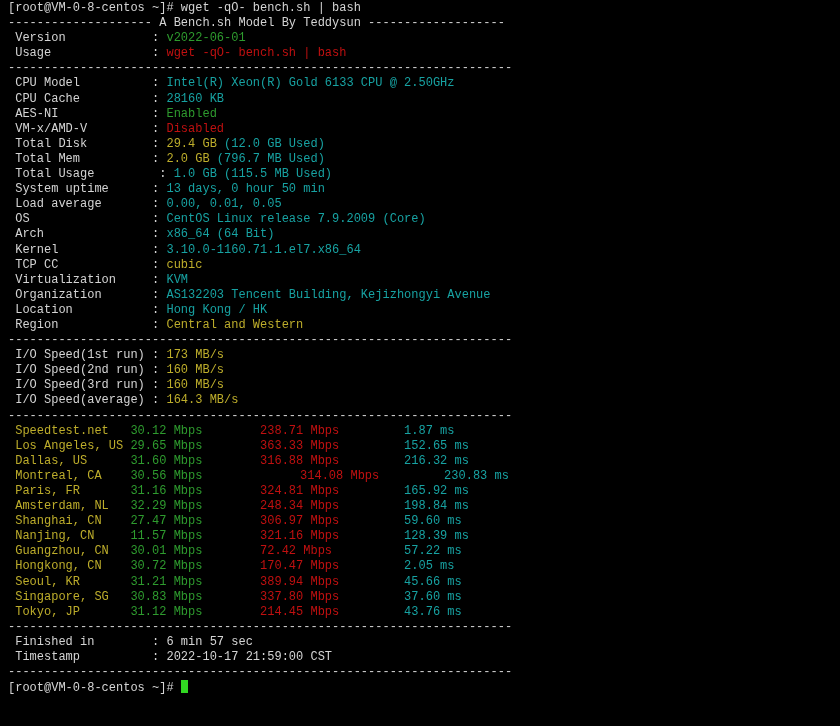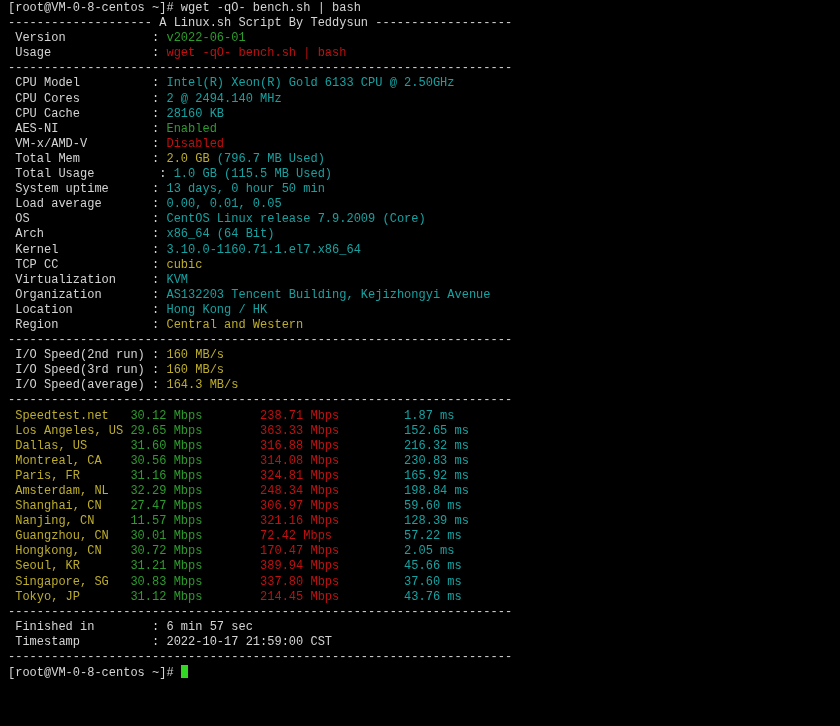--- a/index.html
+++ b/index.html
@@ -30,50 +30,51 @@
     height: 13px;
     vertical-align: -2px;
   }
 </style>
 </head>
 <body>
 
 <div class="terminal">
   <div id="screen">
       <div class="line"><span style="color: rgb(212, 212, 212);">[root@VM-0-8-centos ~]# wget -qO- bench.sh | bash</span></div>
-      <div class="line"><span style="color: rgb(212, 212, 212);">-------------------- A Linux.sh Script By Teddysun -------------------</span></div>
+      <div class="line"><span style="color: rgb(212, 212, 212);">-------------------- A Bench.sh Model By Teddysun -------------------</span></div>
       <div class="line"><span style="color: rgb(212, 212, 212);"> Version            : </span><span style="color: rgb(46, 155, 46);">v2022-06-01</span></div>
       <div class="line"><span style="color: rgb(212, 212, 212);"> Usage              : </span><span style="color: rgb(192, 16, 16);">wget -qO- bench.sh | bash</span></div>
       <div class="line"><span style="color: rgb(212, 212, 212);">----------------------------------------------------------------------</span></div>
       <div class="line"><span style="color: rgb(212, 212, 212);"> CPU Model          : </span><span style="color: rgb(23, 162, 162);">Intel(R) Xeon(R) Gold 6133 CPU @ 2.50GHz</span></div>
-      <div class="line"><span style="color: rgb(212, 212, 212);"> CPU Cores          : </span><span style="color: rgb(23, 162, 162);">2 @ 2494.140 MHz</span></div>
       <div class="line"><span style="color: rgb(212, 212, 212);"> CPU Cache          : </span><span style="color: rgb(23, 162, 162);">28160 KB</span></div>
       <div class="line"><span style="color: rgb(212, 212, 212);"> AES-NI             : </span><span style="color: rgb(46, 155, 46);">Enabled</span></div>
       <div class="line"><span style="color: rgb(212, 212, 212);"> VM-x/AMD-V         : </span><span style="color: rgb(192, 16, 16);">Disabled</span></div>
+      <div class="line"><span style="color: rgb(212, 212, 212);"> Total Disk         : </span><span style="color: rgb(189, 173, 43);">29.4 GB</span><span style="color: rgb(23, 162, 162);"> (12.0 GB Used)</span></div>
       <div class="line"><span style="color: rgb(212, 212, 212);"> Total Mem          : </span><span style="color: rgb(189, 173, 43);">2.0 GB</span><span style="color: rgb(23, 162, 162);"> (796.7 MB Used)</span></div>
       <div class="line"><span style="color: rgb(212, 212, 212);"> Total Usage         : </span><span style="color: rgb(23, 162, 162);">1.0 GB (115.5 MB Used)</span></div>
       <div class="line"><span style="color: rgb(212, 212, 212);"> System uptime      : </span><span style="color: rgb(23, 162, 162);">13 days, 0 hour 50 min</span></div>
       <div class="line"><span style="color: rgb(212, 212, 212);"> Load average       : </span><span style="color: rgb(23, 162, 162);">0.00, 0.01, 0.05</span></div>
       <div class="line"><span style="color: rgb(212, 212, 212);"> OS                 : </span><span style="color: rgb(23, 162, 162);">CentOS Linux release 7.9.2009 (Core)</span></div>
       <div class="line"><span style="color: rgb(212, 212, 212);"> Arch               : </span><span style="color: rgb(23, 162, 162);">x86_64 (64 Bit)</span></div>
       <div class="line"><span style="color: rgb(212, 212, 212);"> Kernel             : </span><span style="color: rgb(23, 162, 162);">3.10.0-1160.71.1.el7.x86_64</span></div>
       <div class="line"><span style="color: rgb(212, 212, 212);"> TCP CC             : </span><span style="color: rgb(189, 173, 43);">cubic</span></div>
       <div class="line"><span style="color: rgb(212, 212, 212);"> Virtualization     : </span><span style="color: rgb(23, 162, 162);">KVM</span></div>
       <div class="line"><span style="color: rgb(212, 212, 212);"> Organization       : </span><span style="color: rgb(23, 162, 162);">AS132203 Tencent Building, Kejizhongyi Avenue</span></div>
       <div class="line"><span style="color: rgb(212, 212, 212);"> Location           : </span><span style="color: rgb(23, 162, 162);">Hong Kong / HK</span></div>
       <div class="line"><span style="color: rgb(212, 212, 212);"> Region             : </span><span style="color: rgb(189, 173, 43);">Central and Western</span></div>
       <div class="line"><span style="color: rgb(212, 212, 212);">----------------------------------------------------------------------</span></div>
+      <div class="line"><span style="color: rgb(212, 212, 212);"> I/O Speed(1st run) : </span><span style="color: rgb(189, 173, 43);">173 MB/s</span></div>
       <div class="line"><span style="color: rgb(212, 212, 212);"> I/O Speed(2nd run) : </span><span style="color: rgb(189, 173, 43);">160 MB/s</span></div>
       <div class="line"><span style="color: rgb(212, 212, 212);"> I/O Speed(3rd run) : </span><span style="color: rgb(189, 173, 43);">160 MB/s</span></div>
       <div class="line"><span style="color: rgb(212, 212, 212);"> I/O Speed(average) : </span><span style="color: rgb(189, 173, 43);">164.3 MB/s</span></div>
       <div class="line"><span style="color: rgb(212, 212, 212);">----------------------------------------------------------------------</span></div>
       <div class="line"><span style="color: rgb(189, 173, 43);"> Speedtest.net   </span><span style="color: rgb(46, 155, 46);">30.12 Mbps        </span><span style="color: rgb(192, 16, 16);">238.71 Mbps         </span><span style="color: rgb(23, 162, 162);">1.87 ms</span></div>
       <div class="line"><span style="color: rgb(189, 173, 43);"> Los Angeles, US </span><span style="color: rgb(46, 155, 46);">29.65 Mbps        </span><span style="color: rgb(192, 16, 16);">363.33 Mbps         </span><span style="color: rgb(23, 162, 162);">152.65 ms</span></div>
       <div class="line"><span style="color: rgb(189, 173, 43);"> Dallas, US      </span><span style="color: rgb(46, 155, 46);">31.60 Mbps        </span><span style="color: rgb(192, 16, 16);">316.88 Mbps         </span><span style="color: rgb(23, 162, 162);">216.32 ms</span></div>
-      <div class="line"><span style="color: rgb(189, 173, 43);"> Montreal, CA    </span><span style="color: rgb(46, 155, 46);">30.56 Mbps        </span><span style="color: rgb(192, 16, 16);">314.08 Mbps         </span><span style="color: rgb(23, 162, 162);">230.83 ms</span></div>
+      <div class="line"><span style="color: rgb(189, 173, 43);"> Montreal, CA    </span><span style="color: rgb(46, 155, 46);">30.56 Mbps        </span><span style="color: rgb(192, 16, 16); margin-left: 40px;">314.08 Mbps         </span><span style="color: rgb(23, 162, 162);">230.83 ms</span></div>
       <div class="line"><span style="color: rgb(189, 173, 43);"> Paris, FR       </span><span style="color: rgb(46, 155, 46);">31.16 Mbps        </span><span style="color: rgb(192, 16, 16);">324.81 Mbps         </span><span style="color: rgb(23, 162, 162);">165.92 ms</span></div>
       <div class="line"><span style="color: rgb(189, 173, 43);"> Amsterdam, NL   </span><span style="color: rgb(46, 155, 46);">32.29 Mbps        </span><span style="color: rgb(192, 16, 16);">248.34 Mbps         </span><span style="color: rgb(23, 162, 162);">198.84 ms</span></div>
       <div class="line"><span style="color: rgb(189, 173, 43);"> Shanghai, CN    </span><span style="color: rgb(46, 155, 46);">27.47 Mbps        </span><span style="color: rgb(192, 16, 16);">306.97 Mbps         </span><span style="color: rgb(23, 162, 162);">59.60 ms</span></div>
       <div class="line"><span style="color: rgb(189, 173, 43);"> Nanjing, CN     </span><span style="color: rgb(46, 155, 46);">11.57 Mbps        </span><span style="color: rgb(192, 16, 16);">321.16 Mbps         </span><span style="color: rgb(23, 162, 162);">128.39 ms</span></div>
       <div class="line"><span style="color: rgb(189, 173, 43);"> Guangzhou, CN   </span><span style="color: rgb(46, 155, 46);">30.01 Mbps        </span><span style="color: rgb(192, 16, 16);">72.42 Mbps          </span><span style="color: rgb(23, 162, 162);">57.22 ms</span></div>
       <div class="line"><span style="color: rgb(189, 173, 43);"> Hongkong, CN    </span><span style="color: rgb(46, 155, 46);">30.72 Mbps        </span><span style="color: rgb(192, 16, 16);">170.47 Mbps         </span><span style="color: rgb(23, 162, 162);">2.05 ms</span></div>
       <div class="line"><span style="color: rgb(189, 173, 43);"> Seoul, KR       </span><span style="color: rgb(46, 155, 46);">31.21 Mbps        </span><span style="color: rgb(192, 16, 16);">389.94 Mbps         </span><span style="color: rgb(23, 162, 162);">45.66 ms</span></div>
       <div class="line"><span style="color: rgb(189, 173, 43);"> Singapore, SG   </span><span style="color: rgb(46, 155, 46);">30.83 Mbps        </span><span style="color: rgb(192, 16, 16);">337.80 Mbps         </span><span style="color: rgb(23, 162, 162);">37.60 ms</span></div>
       <div class="line"><span style="color: rgb(189, 173, 43);"> Tokyo, JP       </span><span style="color: rgb(46, 155, 46);">31.12 Mbps        </span><span style="color: rgb(192, 16, 16);">214.45 Mbps         </span><span style="color: rgb(23, 162, 162);">43.76 ms</span></div>
       <div class="line"><span style="color: rgb(212, 212, 212);">----------------------------------------------------------------------</span></div>

